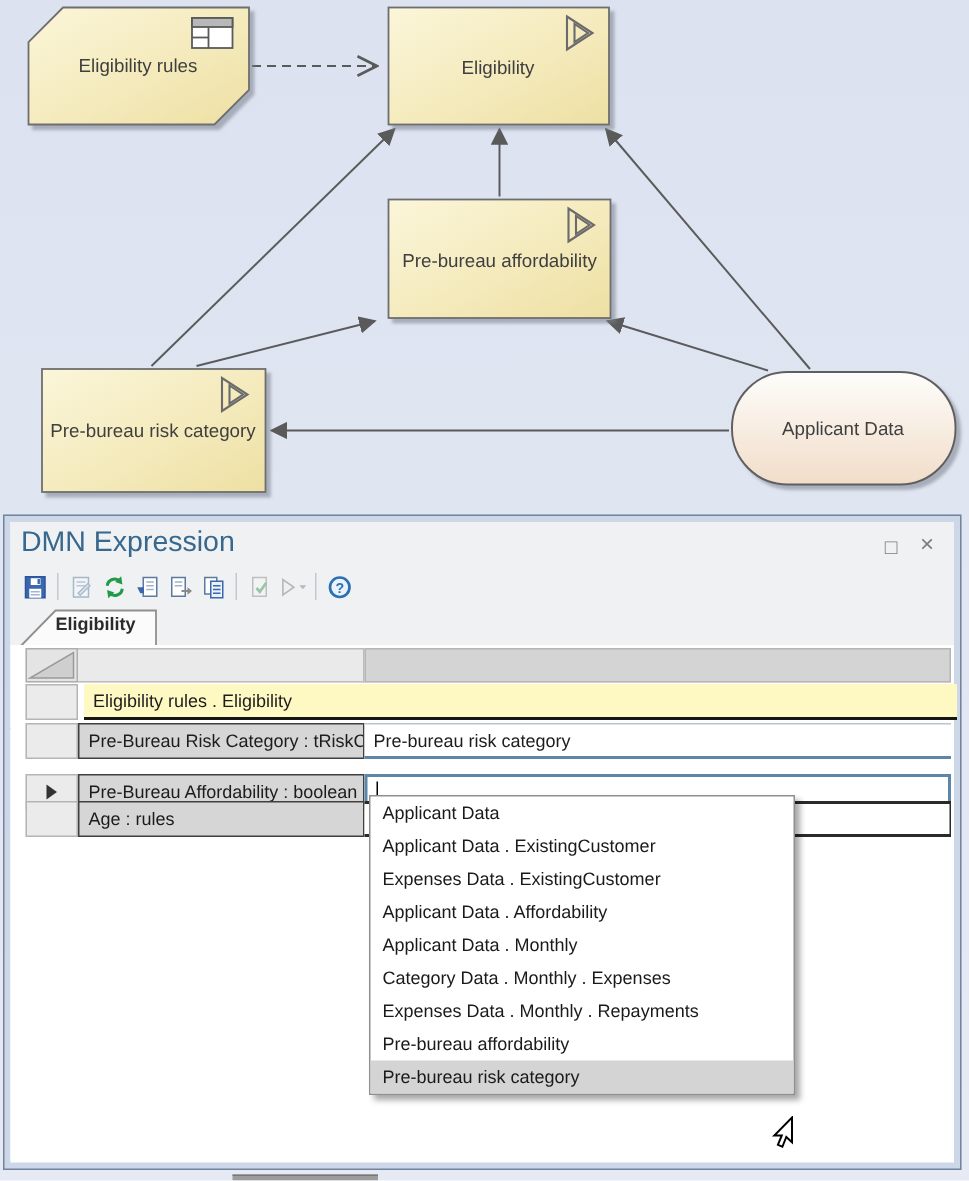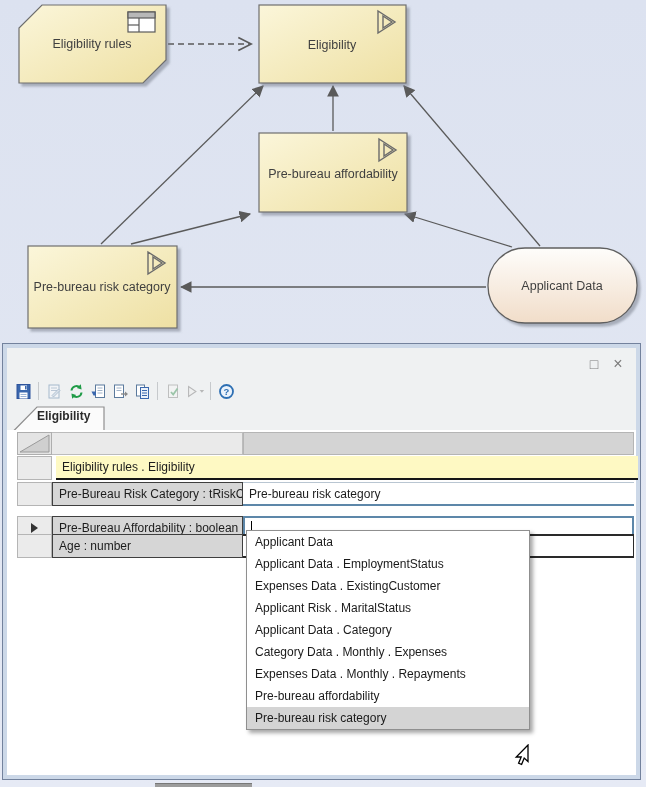--- a/index.html
+++ b/index.html
@@ -136,20 +136,21 @@
   <g>
     <rect x="488" y="248" width="149" height="75" rx="37" ry="37" fill="url(#gInput)" stroke="#5f5f5f" stroke-width="1.3" filter="url(#shadow)"></rect>
     <text x="562" y="290" text-anchor="middle" font-size="12.5" fill="#3f3f3f">Applicant Data</text>
   </g>
 </svg>
 
 <div class="win">
   <div class="win-inner">
 
     <div class="titlebar">
+      <div class="title">DMN Expression</div>
       <div class="winbtn btn-max">□</div>
       <div class="winbtn btn-close">×</div>
     </div>
 
     <div class="toolbar">
       <div class="tbtn">
         <svg width="17" height="17" viewBox="0 0 17 17">
           <rect x="2" y="1.5" width="13" height="14" fill="#3a67ad" stroke="#2d539c"></rect>
           <rect x="5.5" y="2.5" width="6.5" height="4.5" fill="#ffffff"></rect>
           <rect x="10" y="3" width="1.6" height="3.4" fill="#3a67ad"></rect>
@@ -251,29 +252,29 @@
 
     <div class="cell rowhdr row-y3">
       <span class="rowmark"></span>
     </div>
     <div class="cell param row-y3">Pre-Bureau Affordability : boolean</div>
     <div class="cell value row-y3 val-editing">
       <span class="caret"></span>
     </div>
 
     <div class="cell rowhdr row-y4"></div>
-    <div class="cell param row-y4">Age : number</div>
+    <div class="cell param row-y4">Age : rules</div>
     <div class="cell value row-y4 val-plain"></div>
 
     <div class="dropdown">
       <div class="dd-item">Applicant Data</div>
-      <div class="dd-item">Applicant Data . EmploymentStatus</div>
+      <div class="dd-item">Applicant Data . ExistingCustomer</div>
       <div class="dd-item">Expenses Data . ExistingCustomer</div>
-      <div class="dd-item">Applicant Risk . MaritalStatus</div>
-      <div class="dd-item">Applicant Data . Category</div>
+      <div class="dd-item">Applicant Data . Affordability</div>
+      <div class="dd-item">Applicant Data . Monthly</div>
       <div class="dd-item">Category Data . Monthly . Expenses</div>
       <div class="dd-item">Expenses Data . Monthly . Repayments</div>
       <div class="dd-item">Pre-bureau affordability</div>
       <div class="dd-item selected">Pre-bureau risk category</div>
     </div>
 
     <svg class="cursor" width="18" height="26" viewBox="0 0 18 26">
       <polygon points="15,1 15,17.5 11.2,14 8.6,20.5 5.6,19.2 8.2,13 3.2,13" fill="#ffffff" stroke="#000000" stroke-width="1.3"></polygon>
     </svg>
 

